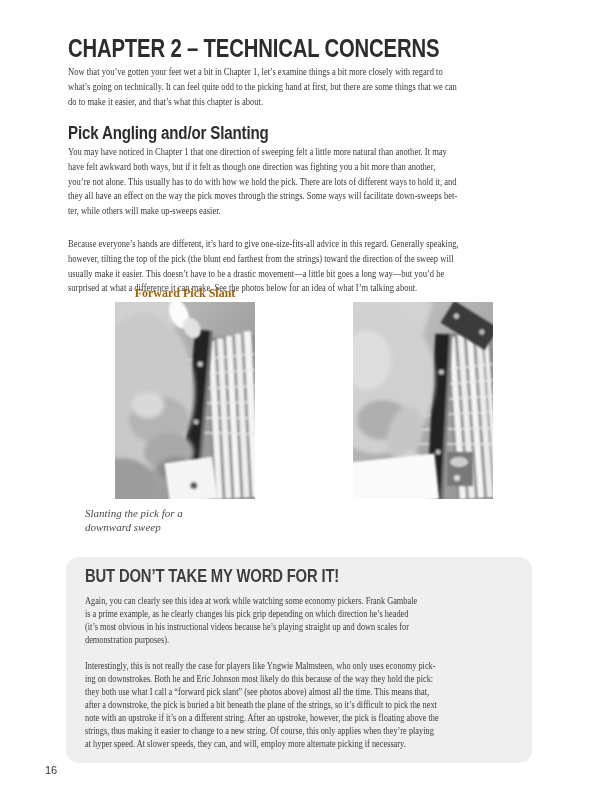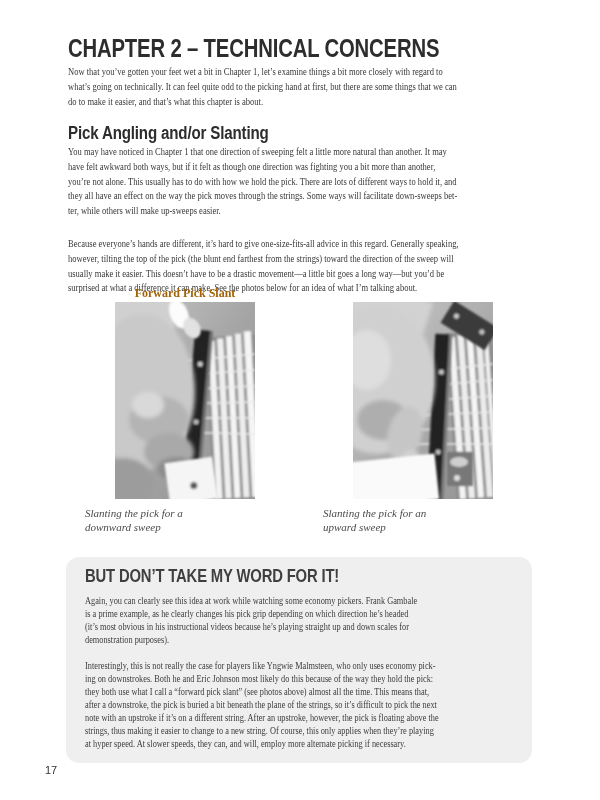--- a/index.html
+++ b/index.html
@@ -206,35 +206,33 @@
       </g>
 
       <g filter="url(#soft2b)" transform="rotate(-6 40 178)">
         <rect x="-8" y="156" width="92" height="46" fill="#fafafa"></rect>
       </g>
     </svg>
   </div>
 
   <div class="photo-caption" style="left:85px;">Slanting the pick for a
 downward sweep</div>
-  <div class="photo-caption" style="left:323px;">Slanting the pick for an
-upward sweep</div>
 
   <div class="callout-box" style="background-color: rgb(239, 239, 239);"></div>
 
   <div class="callout-heading h-sans">BUT DON’T TAKE MY WORD FOR IT!</div>
 
   <div class="box-lines" style="left:85px; top:594px;">Again, you can clearly see this idea at work while watching some economy pickers. Frank Gambale
 is a prime example, as he clearly changes his pick grip depending on which direction he’s headed
 (it’s most obvious in his instructional videos because he’s playing straight up and down scales for
 demonstration purposes).</div>
 
   <div class="box-lines" style="left:85px; top:659px;">Interestingly, this is not really the case for players like Yngwie Malmsteen, who only uses economy pick-
 ing on downstrokes. Both he and Eric Johnson most likely do this because of the way they hold the pick:
 they both use what I call a “forward pick slant” (see photos above) almost all the time. This means that,
 after a downstroke, the pick is buried a bit beneath the plane of the strings, so it’s difficult to pick the next
 note with an upstroke if it’s on a different string. After an upstroke, however, the pick is floating above the
 strings, thus making it easier to change to a new string. Of course, this only applies when they’re playing
 at hyper speed. At slower speeds, they can, and will, employ more alternate picking if necessary.</div>
 
-  <div class="page-number">17</div>
+  <div class="page-number">16</div>
 
 </div>
 
 </body></html>

